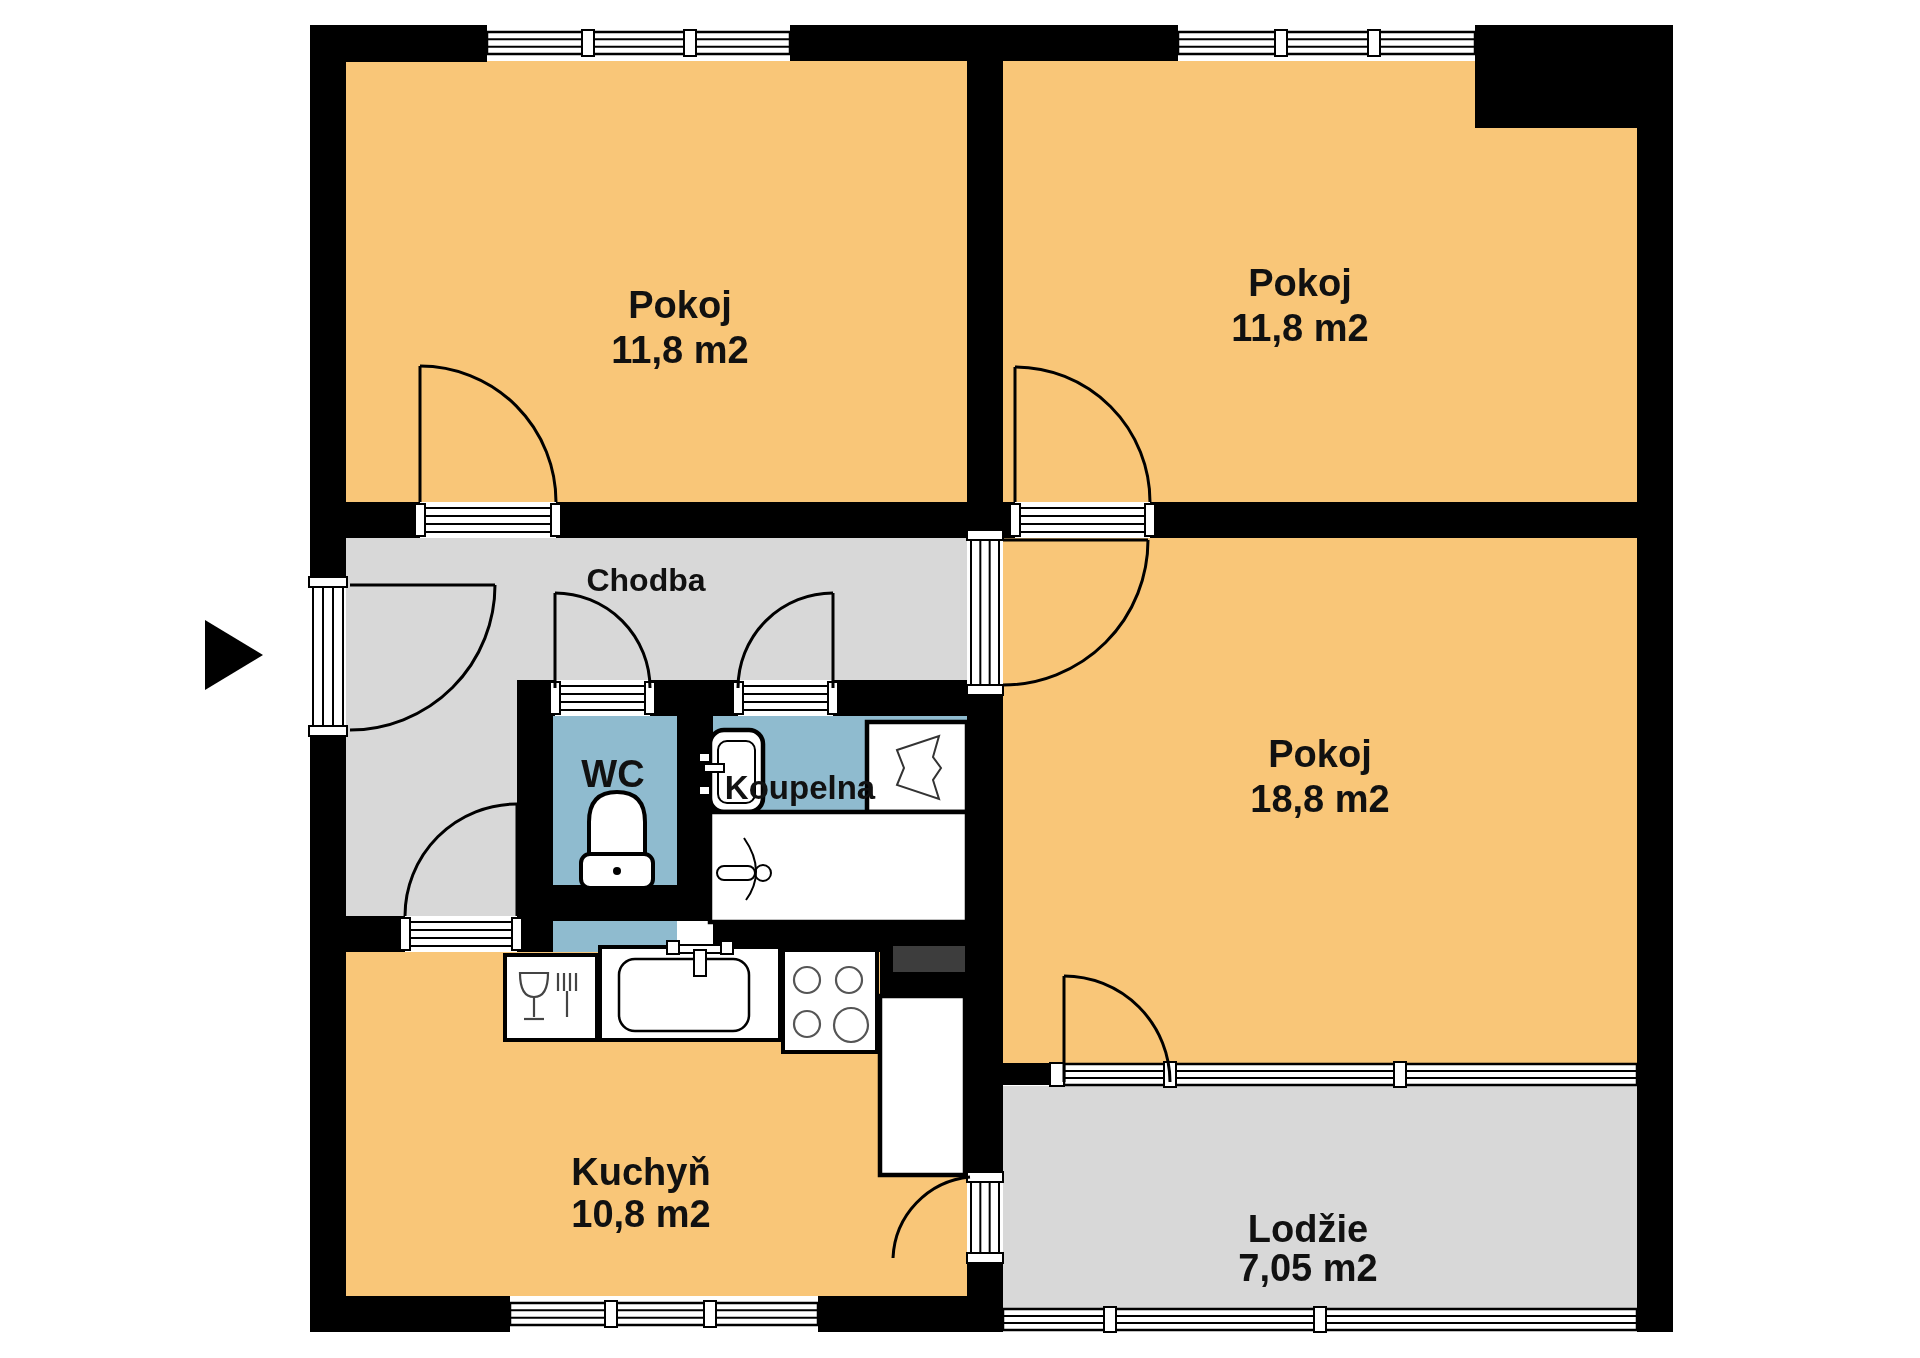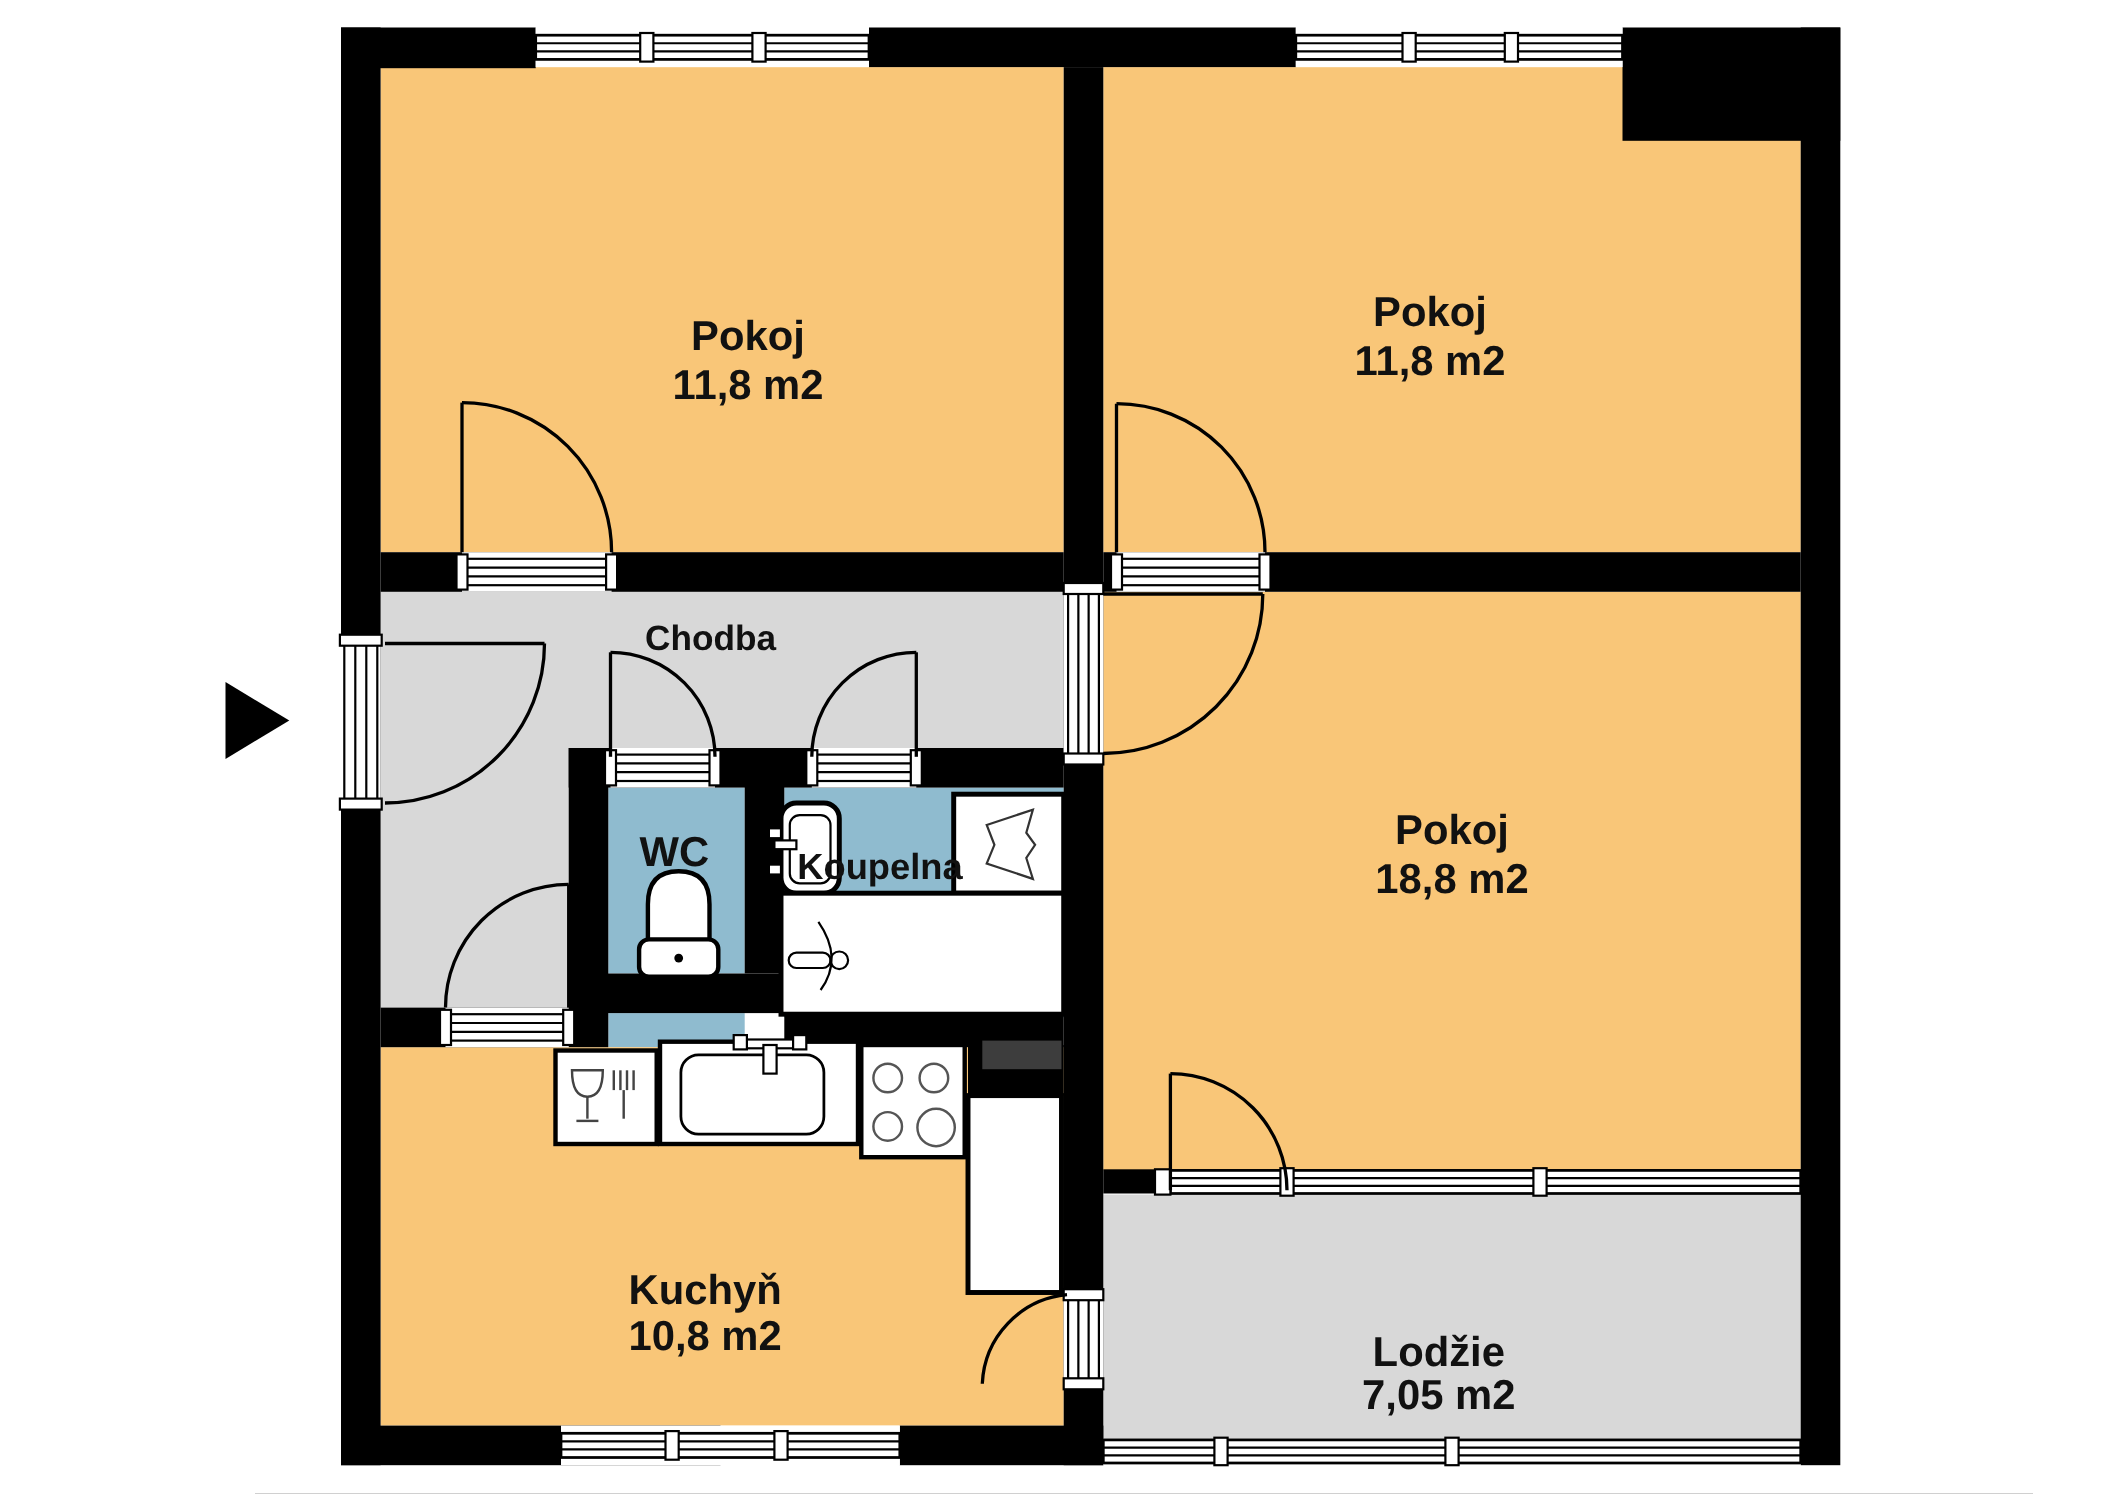--- a/index.html
+++ b/index.html
@@ -1,17 +1,17 @@
 <!DOCTYPE html>
 <html><head>
 <meta charset="utf-8">
 <title>Floor plan</title>
 <style>
   html,body{margin:0;padding:0;background:#ffffff;}
-  .plan-wrap{width:1920px;height:1358px;background:#737373;}
+  .plan-wrap{width:1920px;height:1358px;background:#a21caf;}
   svg{display:block;}
   text.room-label{
     font-family:"Liberation Sans","DejaVu Sans",sans-serif;
     font-weight:bold;
     fill:#111111;
     text-anchor:middle;
   }
 </style>
 </head>
 <body>

